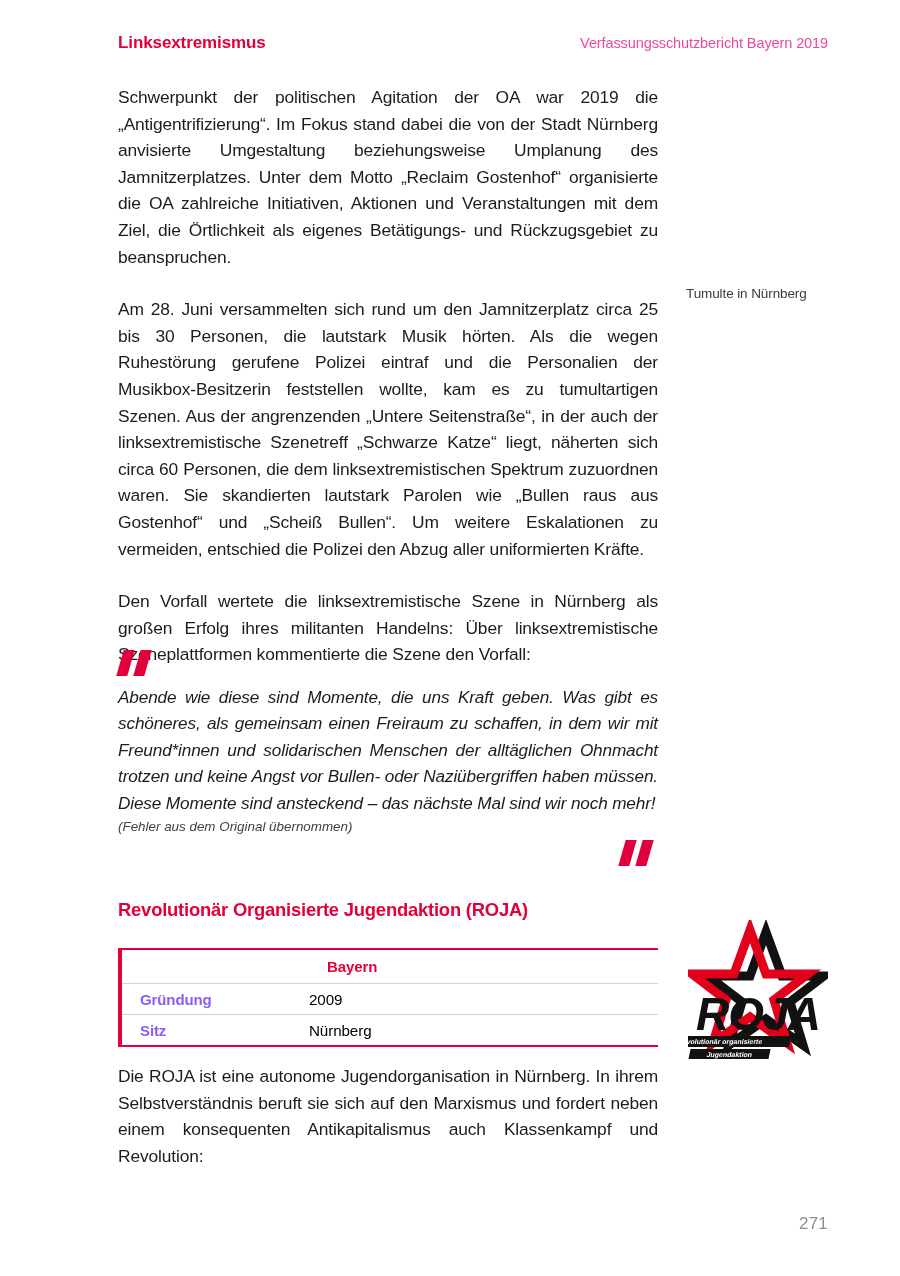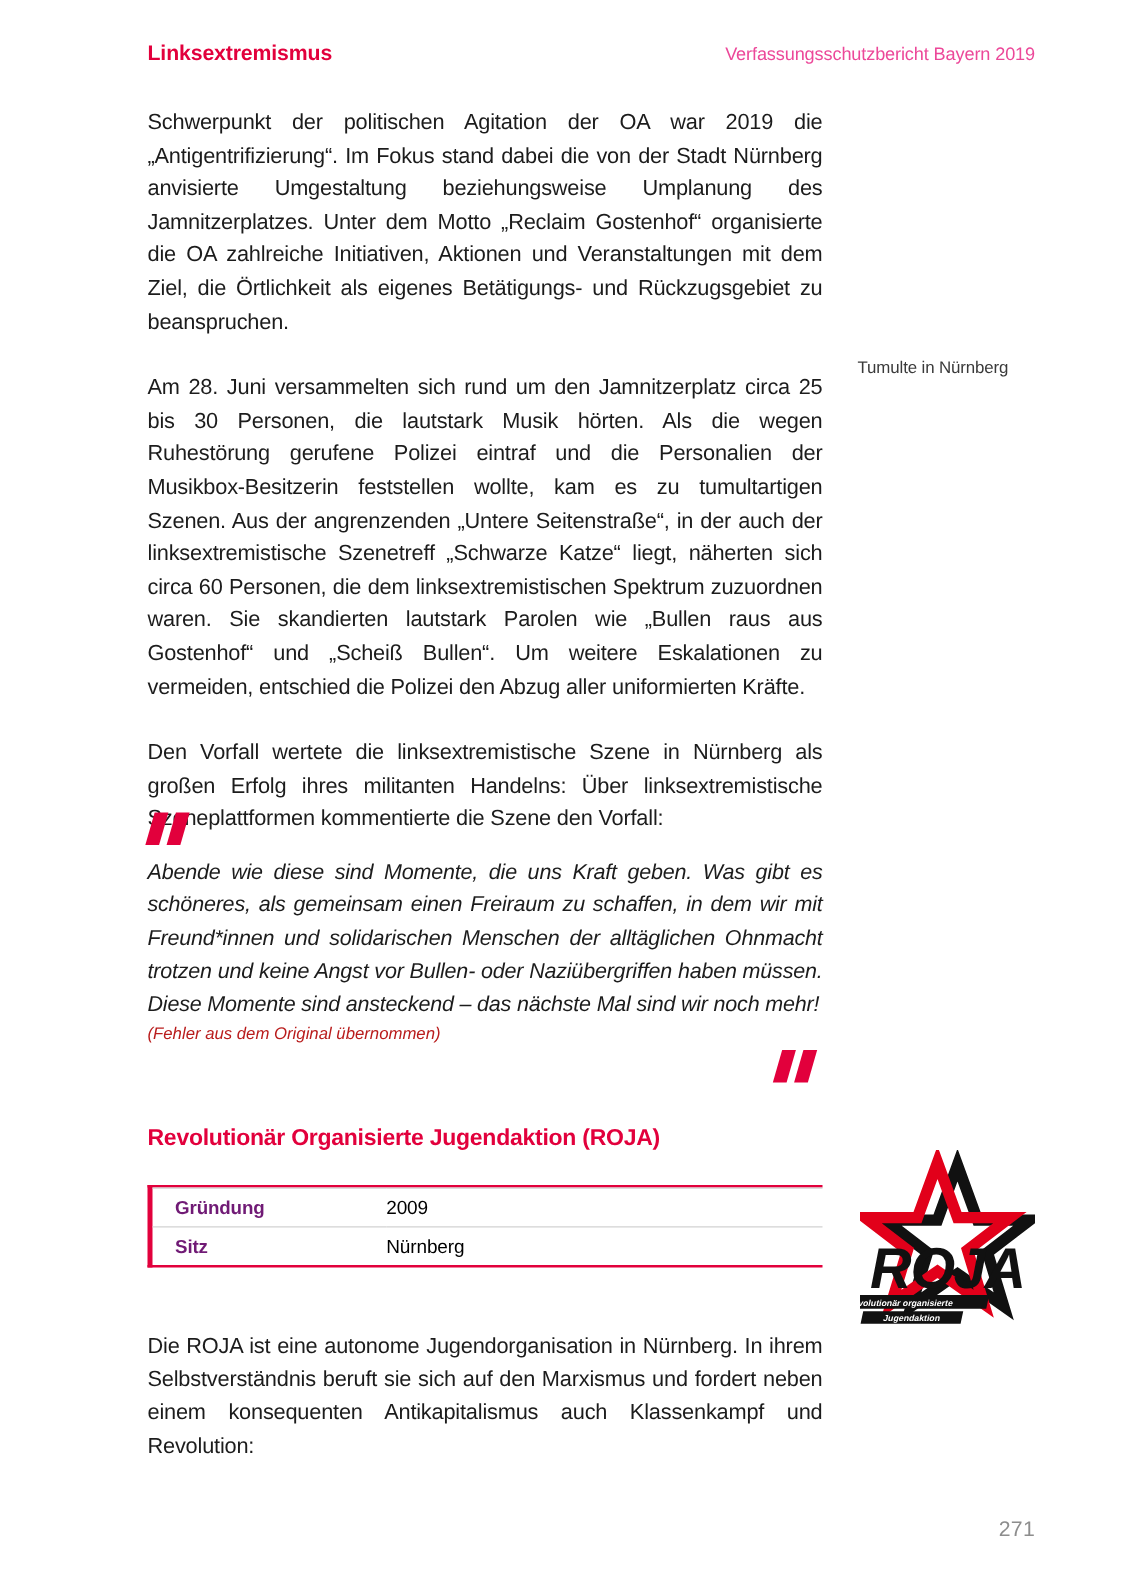--- a/index.html
+++ b/index.html
@@ -112,21 +112,21 @@
     font-style: italic;
     text-align: justify;
     color: #1c1c1c;
     letter-spacing: -0.15px;
   }
   .quote-note {
     margin: 1px 0 0 0;
     font-size: 13.4px;
     line-height: 19px;
     font-style: italic;
-    color: #b91c1c;
+    color: #404040;
     text-align: left;
   }
   .quote-close-wrap {
     display: flex;
     justify-content: flex-end;
     margin-top: 4px;
   }
 
   
   .org-heading {
@@ -173,21 +173,21 @@
   }
   table.fact-table tr.header-row th.blank { padding-left: 0; }
   table.fact-table tr.data-row {
     border-top: 1.5px solid #d2d2d2;
   }
   table.fact-table tr.data-row th.row-label {
     height: 30px;
     padding-left: 18px;
     font-size: 15px;
     font-weight: bold;
-    color: #701a75;
+    color: #8b5cf6;
     letter-spacing: -0.1px;
   }
   table.fact-table tr.data-row td.row-value {
     font-size: 15.2px;
     color: #000000;
     letter-spacing: -0.1px;
   }
 
   
   .org-logo {
@@ -255,20 +255,24 @@
 
   <div class="org-heading">Revolutionär Organisierte Jugendaktion (ROJA)</div>
 
   <div class="fact-table-wrap">
     <table class="fact-table">
       <colgroup>
         <col class="label-col">
         <col>
       </colgroup>
       <tbody>
+        <tr class="header-row">
+          <th class="blank"></th>
+          <th>Bayern</th>
+        </tr>
         <tr class="data-row">
           <th class="row-label">Gründung</th>
           <td class="row-value">2009</td>
         </tr>
         <tr class="data-row">
           <th class="row-label">Sitz</th>
           <td class="row-value">Nürnberg</td>
         </tr>
       </tbody>
     </table>

